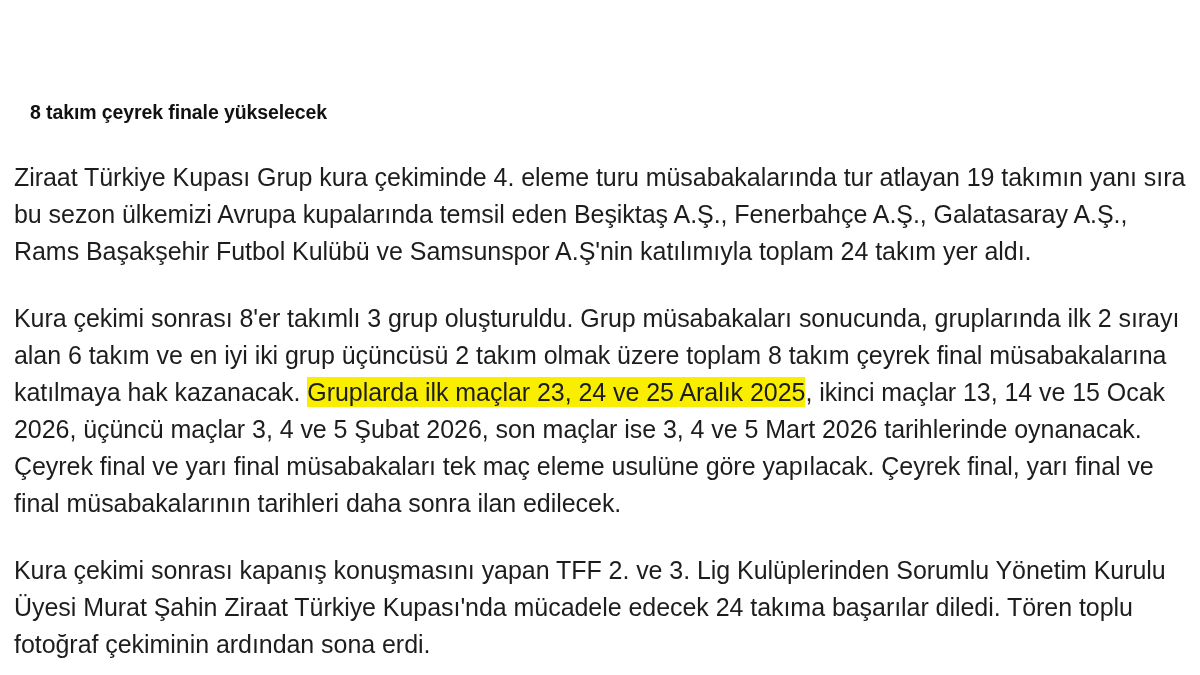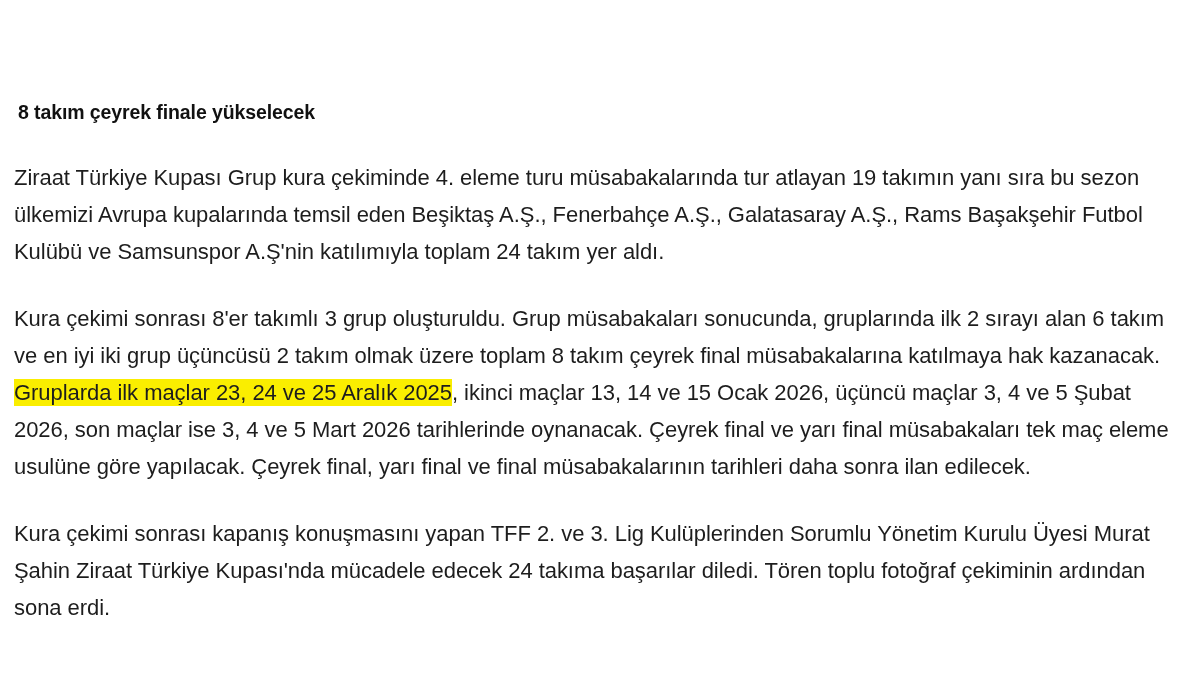--- a/index.html
+++ b/index.html
@@ -16,26 +16,26 @@
     -webkit-font-smoothing: antialiased;
   }
   .article {
     padding: 100px 14px 0 14px;
     box-sizing: border-box;
   }
   .article-heading {
     font-size: 19.5px;
     font-weight: bold;
     line-height: 1.3;
-    margin: 0 0 34px 4px;
+    margin: 0 0 34px 16px;
     letter-spacing: -0.1px;
     color: #111111;
   }
   .article-paragraph {
-    font-size: 22px;
+    font-size: 25px;
     line-height: 37px;
     margin: 0 0 30px 0;
     color: #1d1d1d;
     letter-spacing: -0.05px;
     text-align: left;
   }
   .article-paragraph:last-child {
     margin-bottom: 8px;
   }
   .highlight {

